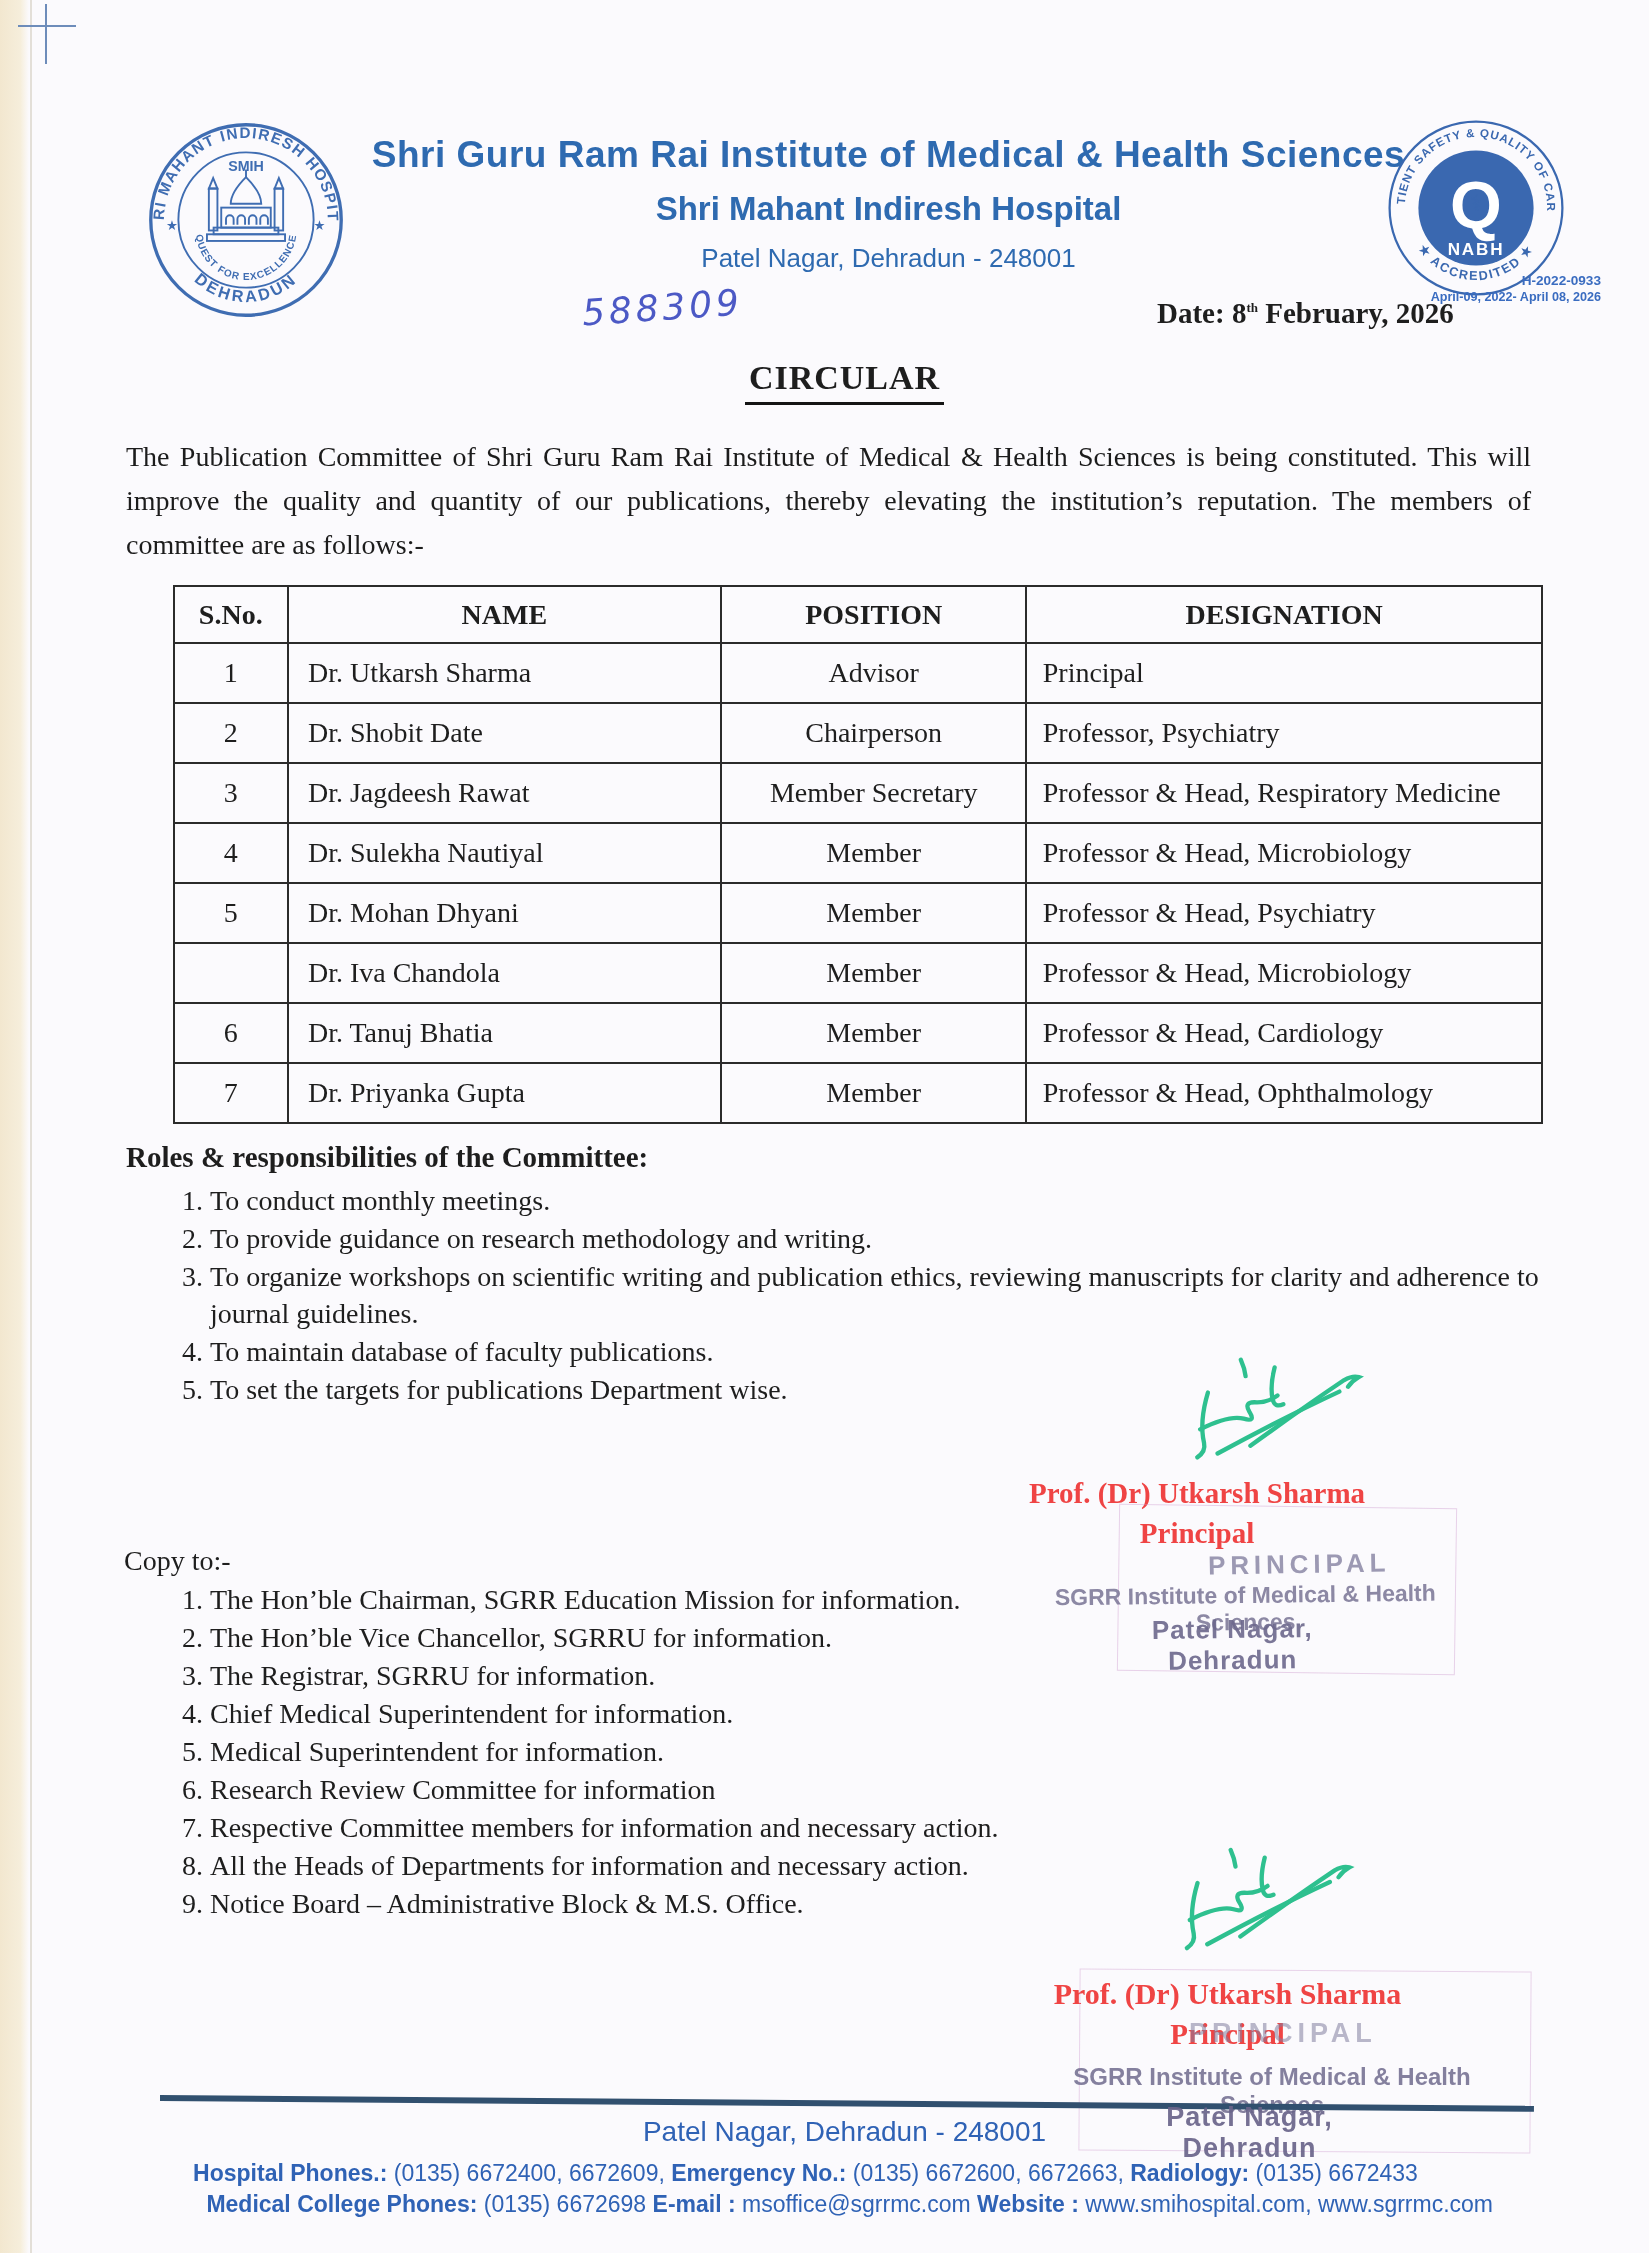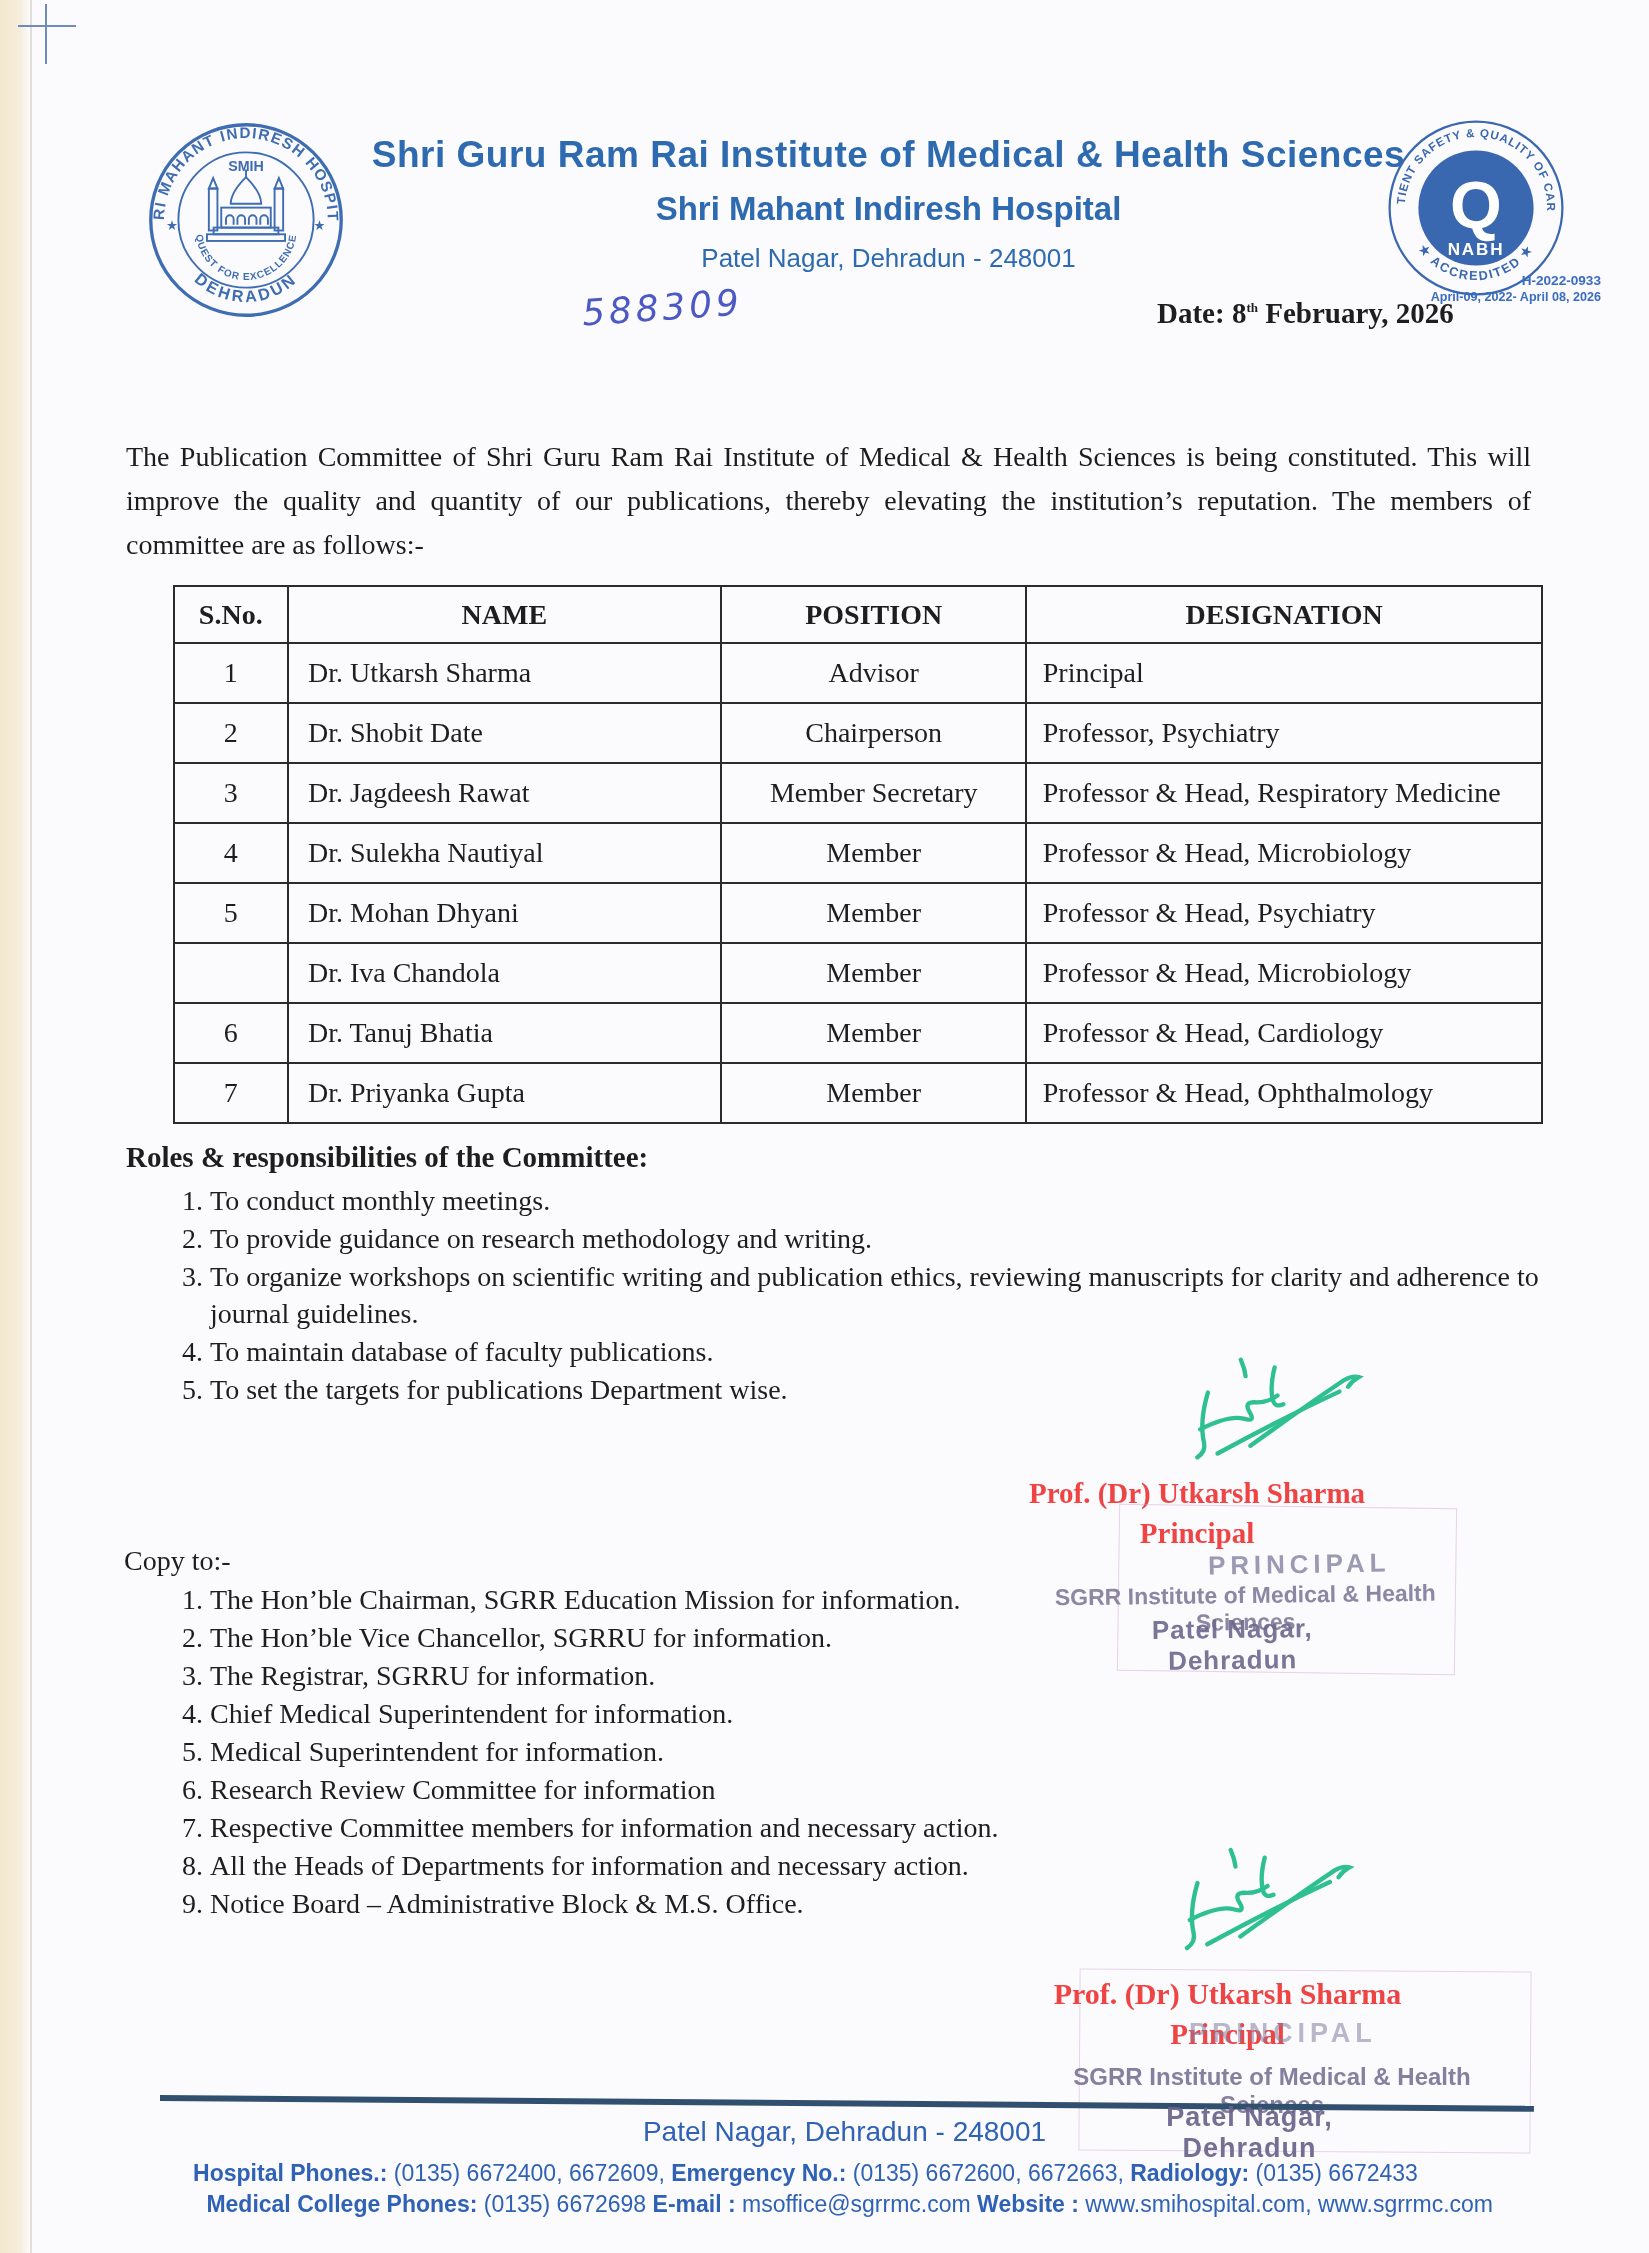--- a/index.html
+++ b/index.html
@@ -151,20 +151,23 @@
     <text x="100" y="122" font-size="74" font-weight="bold" fill="#ffffff" text-anchor="middle" font-family="Liberation Sans,sans-serif">Q</text>
     <text x="100" y="102" font-size="24" fill="#3a68b0" text-anchor="middle">⚕</text>
     <text x="100" y="152" font-size="19" font-weight="bold" fill="#ffffff" text-anchor="middle" letter-spacing="2">NABH</text>
   </svg>
   <div class="cert-no">H-2022-0933</div>
   <div class="cert-validity">April-09, 2022- April 08, 2026</div>
 
   <div class="handwritten">588309</div>
   <div class="date-line"><span>Date: 8</span><sup>th</sup><span> February, 2026</span></div>
 
+  <div class="doc-title-wrap">
+    <span class="doc-title">CIRCULAR</span>
+  </div>
 
   <div class="intro">The Publication Committee of Shri Guru Ram Rai Institute of Medical &amp; Health Sciences is being constituted. This will improve the quality and quantity of our publications, thereby elevating the institution’s reputation. The members of committee are as follows:-</div>
 
   <table class="committee">
     <thead>
       <tr>
 
       <th class="colh">S.No.</th>
           <th class="colh">NAME</th>
           <th class="colh">POSITION</th>

